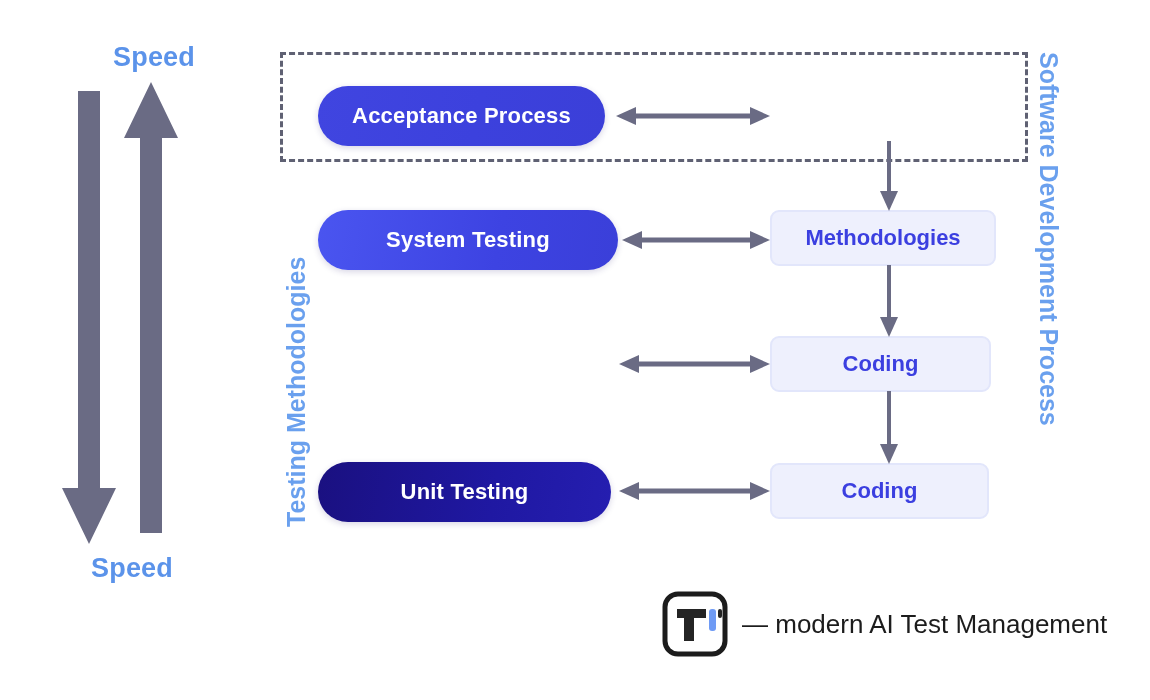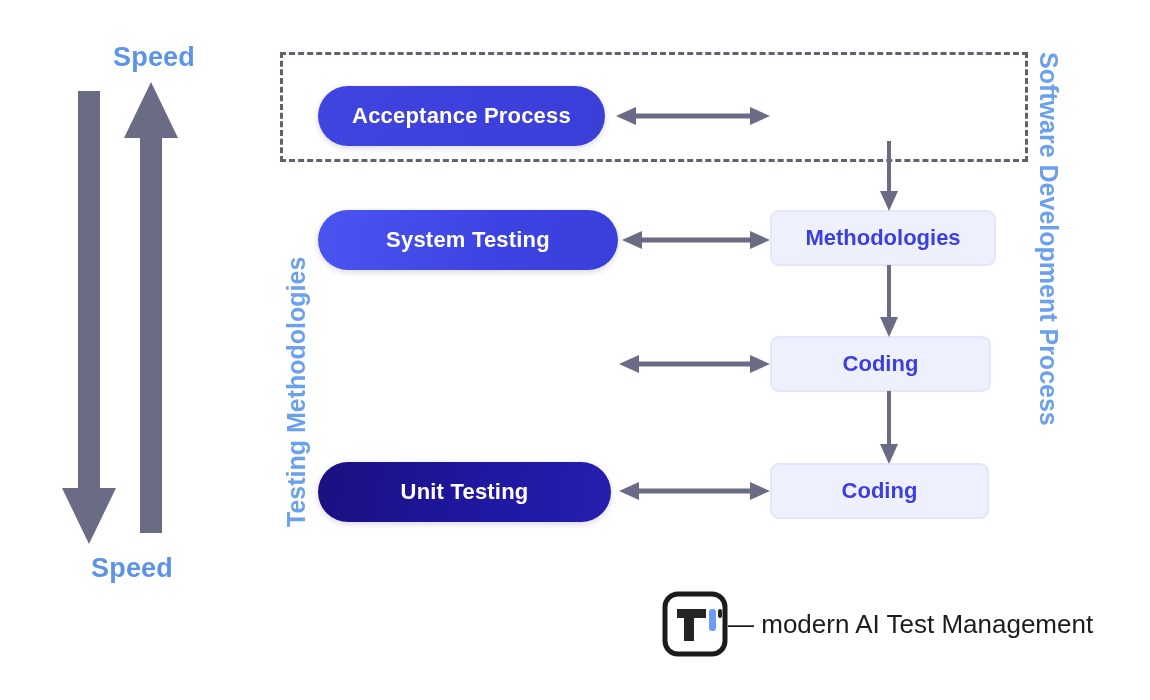--- a/index.html
+++ b/index.html
@@ -193,21 +193,21 @@
   <svg class="connector" style="left:876px; top:265px;" width="26" height="74" viewBox="0 0 26 74">
     <line x1="13" y1="0" x2="13" y2="58" stroke="#6a6b84" stroke-width="4"></line>
     <polygon points="13,72 4,52 22,52" fill="#6a6b84"></polygon>
   </svg>
 
   <svg class="connector" style="left:876px; top:391px;" width="26" height="75" viewBox="0 0 26 75">
     <line x1="13" y1="0" x2="13" y2="59" stroke="#6a6b84" stroke-width="4"></line>
     <polygon points="13,73 4,53 22,53" fill="#6a6b84"></polygon>
   </svg>
 
-  <div id="footer-row" style="position:absolute; left:662px; top:591px; display:flex; align-items:center; ">
+  <div id="footer-row" style="position:absolute; left:662px; top:591px; display:flex; align-items:center; gap:14px;">
 
     <svg width="66" height="66" viewBox="0 0 66 66">
       <rect x="3" y="3" width="60" height="60" rx="13" ry="13" fill="#ffffff" stroke="#1c1c1c" stroke-width="5"></rect>
       <path d="M15 18 H44 V27 H32 V50 H22 V27 H15 Z" fill="#242424"></path>
       <rect x="47" y="18" width="7" height="22" rx="3" fill="#6f9bf5"></rect>
       <rect x="56" y="18" width="4" height="9" rx="2" fill="#242424"></rect>
     </svg>
 
     <div style="color:#1c1c1c; font-size:26px; font-weight:400; white-space:nowrap;">— modern AI Test Management</div>
   </div>

